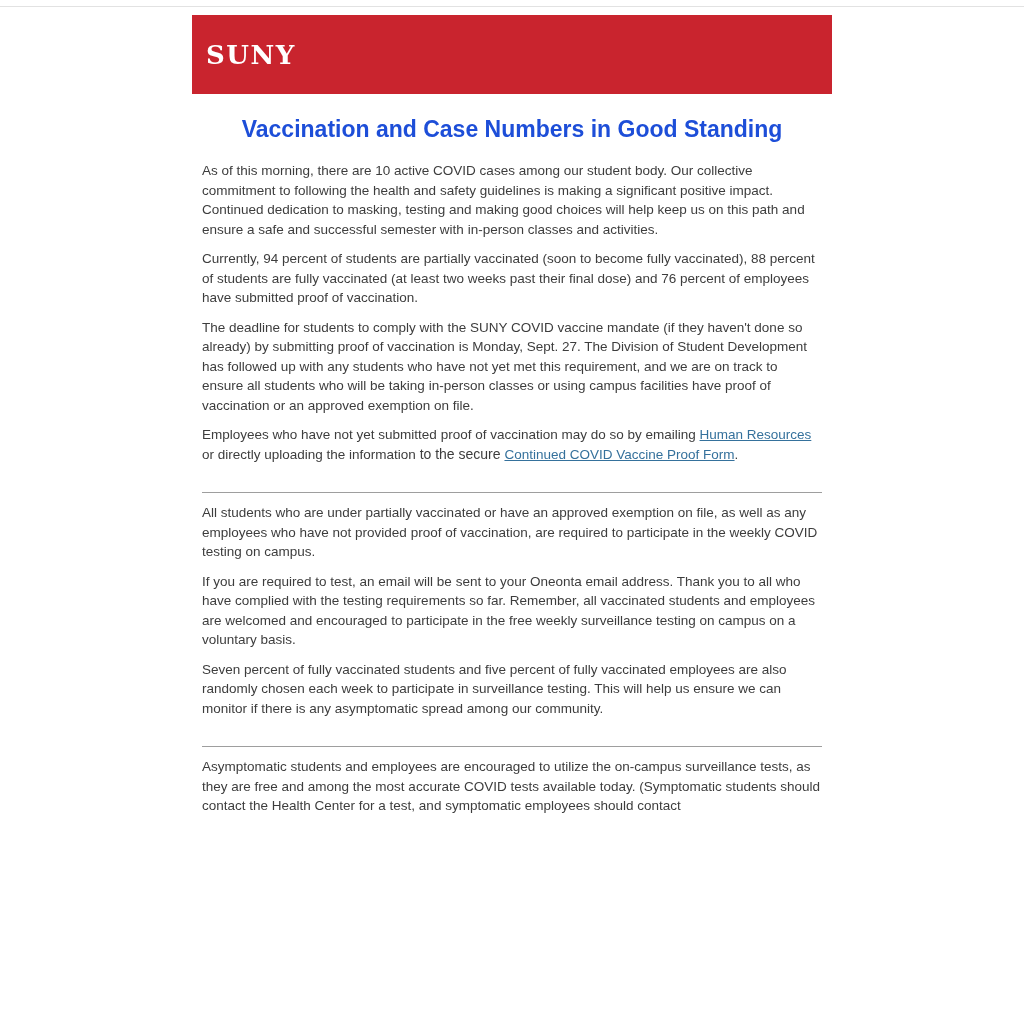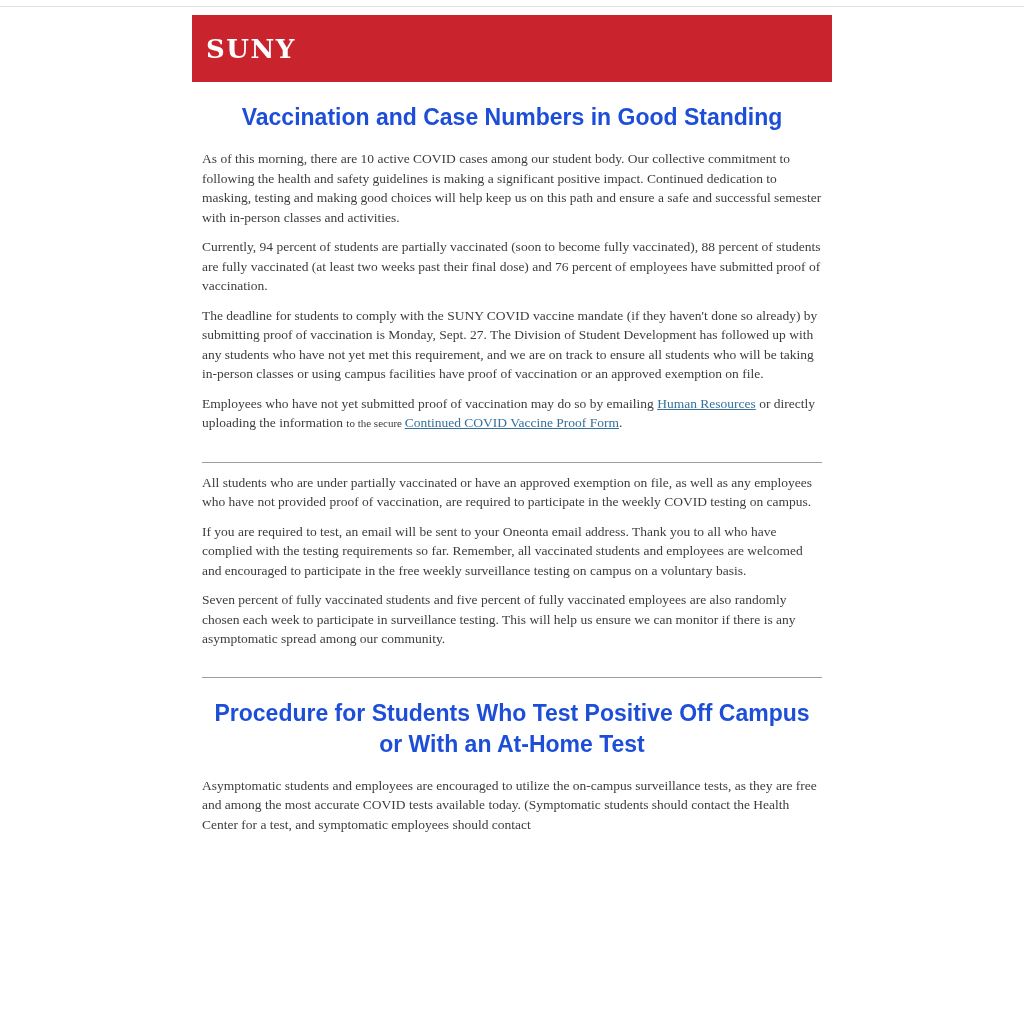--- a/index.html
+++ b/index.html
@@ -16,21 +16,21 @@
     border-top: 1px solid #e2e2e2;
     width: 100%;
     height: 0;
   }
   .email-column {
     width: 640px;
     margin: 8px auto 0 auto;
   }
   .banner {
     background: #c9242e;
-    height: 67px;
+    height: 79px;
     display: flex;
     align-items: center;
     padding-left: 14px;
   }
   .logo {
     color: #ffffff;
     font-family: "DejaVu Serif", serif;
     font-weight: bold;
     font-size: 26px;
     line-height: 28px;
@@ -47,36 +47,35 @@
     font-weight: bold;
     color: #1d4ed8;
     text-align: center;
     margin: 20px 0 16px 0;
   }
   p {
     font-size: 13.5px;
     line-height: 19.5px;
     margin: 10px 0;
     color: #3d3d3d;
-    font-family: Liberation Serif, serif;
   }
   .divider {
     border: none;
     border-top: 1px solid #9e9e9e;
     height: 0;
     margin: 28px 0 0 0;
   }
   a.link {
     color: #35719c;
     text-decoration: underline;
     cursor: pointer;
     margin-top: 18px;
   }
   .small {
-    font-size: 11px;
+    font-size: 14px;
   }
 </style>
 </head>
 <body>
 
 <div class="topline"></div>
 
 <div class="email-column">
 
   <div class="banner">
@@ -98,18 +97,17 @@
     <hr class="divider">
 
 
     <p>All students who are under partially vaccinated or have an approved exemption on file, as well as any employees who have not provided proof of vaccination, are required to participate in the weekly COVID testing on campus.</p>
     <p>If you are required to test, an email will be sent to your Oneonta email address. Thank you to all who have complied with the testing requirements so far. Remember, all vaccinated students and employees are welcomed and encouraged to participate in the free weekly surveillance testing on campus on a voluntary basis.</p>
     <p>Seven percent of fully vaccinated students and five percent of fully vaccinated employees are also randomly chosen each week to participate in surveillance testing. This will help us ensure we can monitor if there is any asymptomatic spread among our community.</p>
 
 
     <hr class="divider">
 
-    <h2>Procedure for Students Who Test Positive Off Campus or With an At-Home Test</h2>
 
     <p>Asymptomatic students and employees are encouraged to utilize the on-campus surveillance tests, as they are free and among the most accurate COVID tests available today.  (Symptomatic students should contact the Health Center for a test, and symptomatic employees should contact</p>
 
   </div>
 </div>
 
 </body></html>

